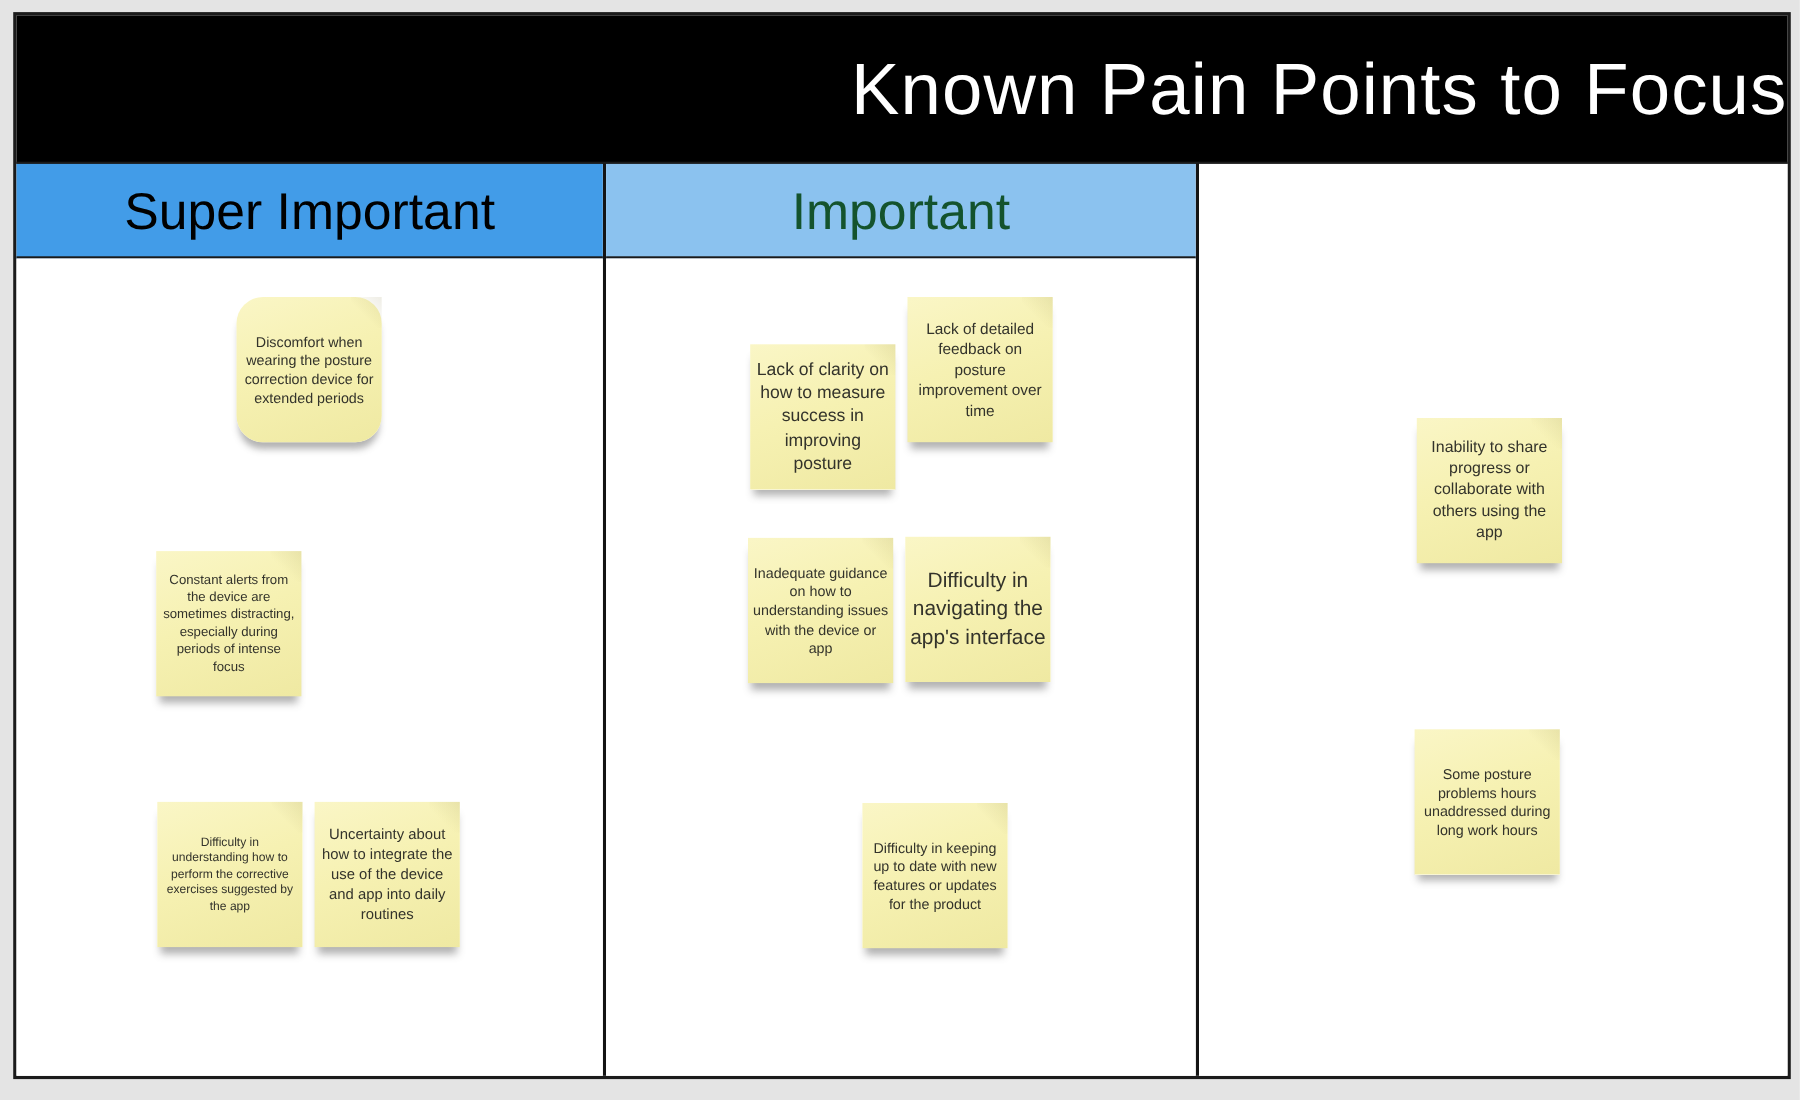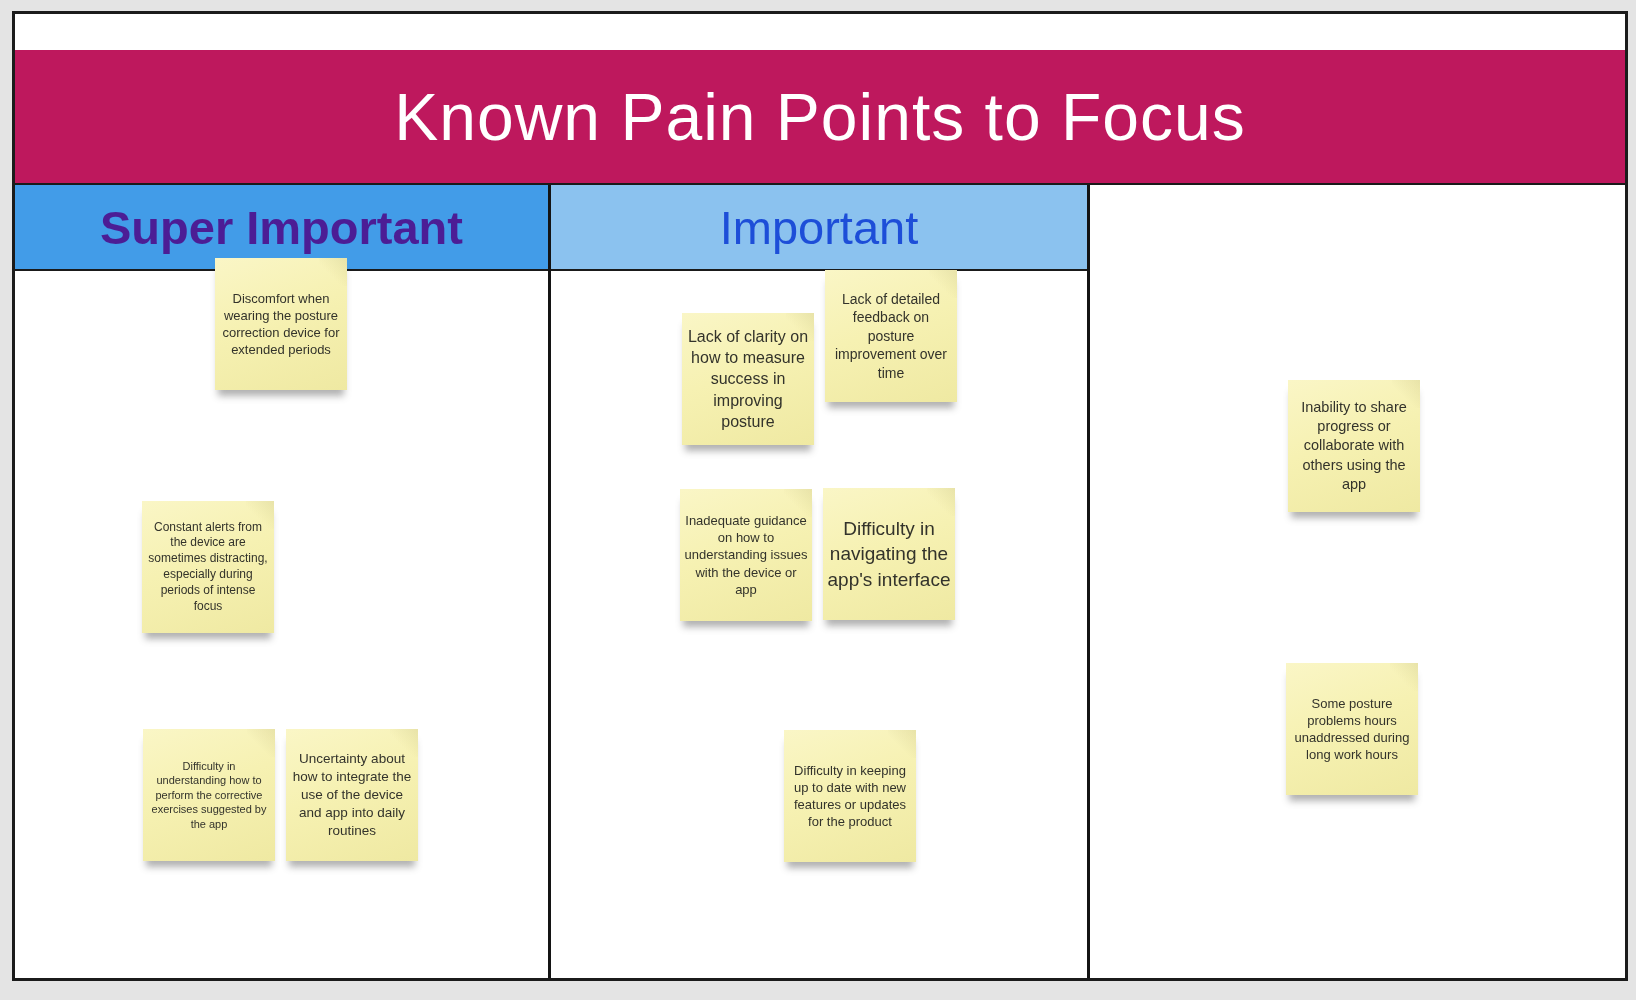--- a/index.html
+++ b/index.html
@@ -24,26 +24,25 @@
     height: 970px;
     box-sizing: border-box;
     border: 3px solid #1b1b1b;
     background: #ffffff;
     display: flex;
     flex-direction: column;
   }
   .title-bar {
     height: 133px;
     flex: 0 0 133px;
-    background: #be185d;
+    background: #000000;
     border-bottom: 2px solid #1a1a1a;
     display: flex;
     align-items: center;
-    justify-content: center;
-    margin-top: 36px;
+    justify-content: flex-end;
   }
   .title-text {
     color: #ffffff;
     font-size: 66px;
     font-weight: 400;
     letter-spacing: 1px;
     white-space: nowrap;
   }
   .columns {
     flex: 1 1 auto;
@@ -58,28 +57,28 @@
   }
   .column.sep { border-right: 3px solid #141414; }
   .col-header {
     height: 84px;
     flex: 0 0 84px;
     border-bottom: 2px solid #1a1a1a;
     display: flex;
     align-items: center;
     justify-content: center;
     font-size: 47px;
-    color: #1d4ed8;
+    color: #14532d;
     white-space: nowrap;
     overflow: hidden;
   }
   .col-header.super {
     background: #429ce8;
-    color: #4c1d95;
-    font-weight: 700;
+    color: #000000;
+    font-weight: 400;
   }
   .col-header.important { background: #8bc2ef; }
   .col-header.somewhat { background: #cde2f7; }
   .col-body {
     flex: 1 1 auto;
     background: #ffffff;
   }
   .note {
     position: absolute;
     width: 132px;
@@ -128,21 +127,21 @@
         <div class="col-header important">
           <span>Important</span>
         </div>
         <div class="col-body"></div>
       </div>
       <div class="column">
         <div class="col-body"></div>
       </div>
     </div>
 
-    <div class="note" style="left:200px; top:244px; font-size:13px;">
+    <div class="note" style="left:200px; top:256px; font-size:13px;border-radius:24px;">
       <span class="note-text">Discomfort when wearing the posture correction device for extended periods</span>
     </div>
     <div class="note" style="left:127px; top:487px; font-size:12px;">
       <span class="note-text">Constant alerts from the device are sometimes distracting, especially during periods of intense focus</span>
     </div>
     <div class="note" style="left:128px; top:715px; font-size:11px;">
       <span class="note-text">Difficulty in understanding how to perform the corrective exercises suggested by the app</span>
     </div>
     <div class="note" style="left:271px; top:715px; font-size:13.5px;">
       <span class="note-text">Uncertainty about how to integrate the use of the device and app into daily routines</span>

